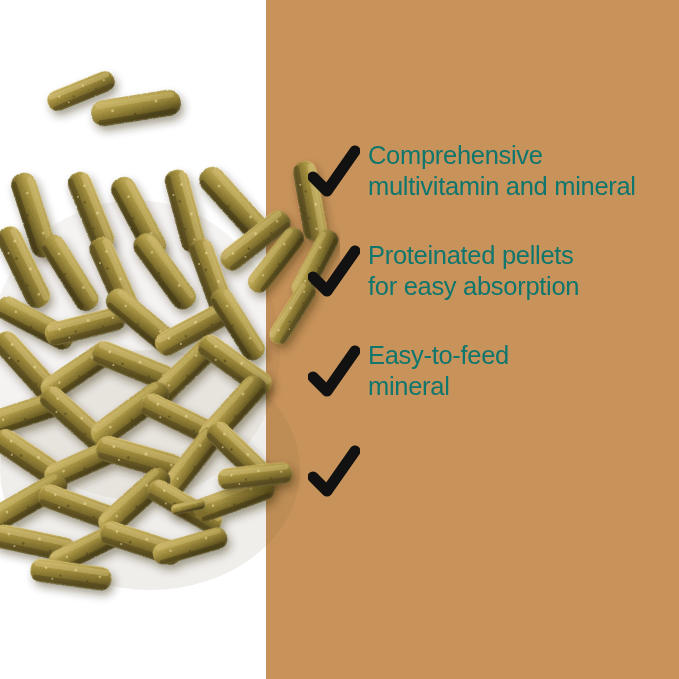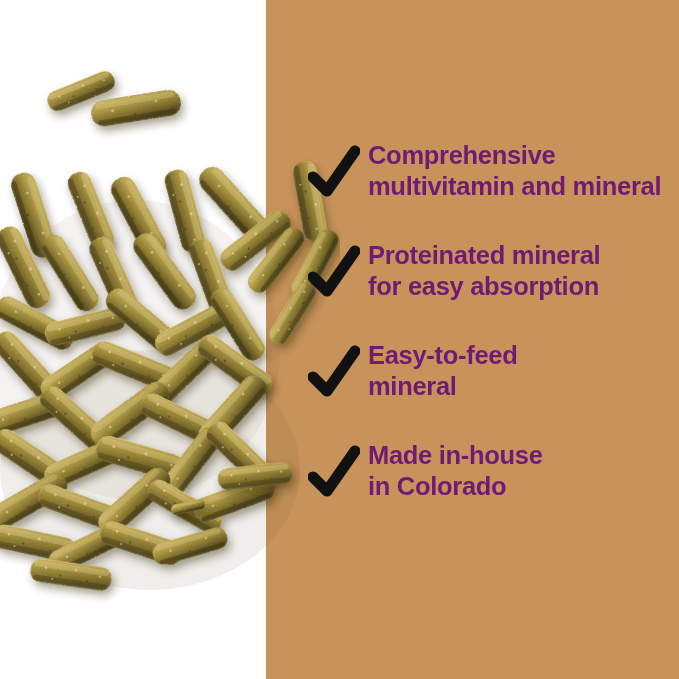--- a/index.html
+++ b/index.html
@@ -43,23 +43,23 @@
   }
   .check{
     flex:0 0 auto;
     width:52px;height:58px;
     margin-top:6px;
     margin-right:8px;
   }
   .check svg{display:block;}
   .btext{
     flex:1 1 auto;
-    color:#701a75;
+    color:#0f766e;
     font-family:"Liberation Sans", sans-serif;
-    font-weight:bold;
+    font-weight:normal;
     font-size:25.5px;
     line-height:31px;
     letter-spacing:-0.3px;
     white-space:pre-line;
     padding-top:2px;
   }
 </style>
 </head>
 <body>
 
@@ -226,38 +226,36 @@
       <span class="btext">Comprehensive
 multivitamin and mineral</span>
     </div>
 
     <div class="bullet">
       <span class="check">
         <svg width="52" height="58" viewBox="0 0 52 58" xmlns="http://www.w3.org/2000/svg">
           <path d="M5 33 L19 47 L47 7" fill="none" stroke="#111111" stroke-width="11" stroke-linecap="round" stroke-linejoin="round"></path>
         </svg>
       </span>
-      <span class="btext">Proteinated mineral
+      <span class="btext">Proteinated pellets
 for easy absorption</span>
     </div>
 
     <div class="bullet">
       <span class="check">
         <svg width="52" height="58" viewBox="0 0 52 58" xmlns="http://www.w3.org/2000/svg">
           <path d="M5 33 L19 47 L47 7" fill="none" stroke="#111111" stroke-width="11" stroke-linecap="round" stroke-linejoin="round"></path>
         </svg>
       </span>
       <span class="btext">Easy-to-feed
 mineral</span>
     </div>
 
     <div class="bullet">
       <span class="check">
         <svg width="52" height="58" viewBox="0 0 52 58" xmlns="http://www.w3.org/2000/svg">
           <path d="M5 33 L19 47 L47 7" fill="none" stroke="#111111" stroke-width="11" stroke-linecap="round" stroke-linejoin="round"></path>
         </svg>
       </span>
-      <span class="btext">Made in-house
-in Colorado</span>
     </div>
 
   </div>
 </div>
 
 </body></html>

